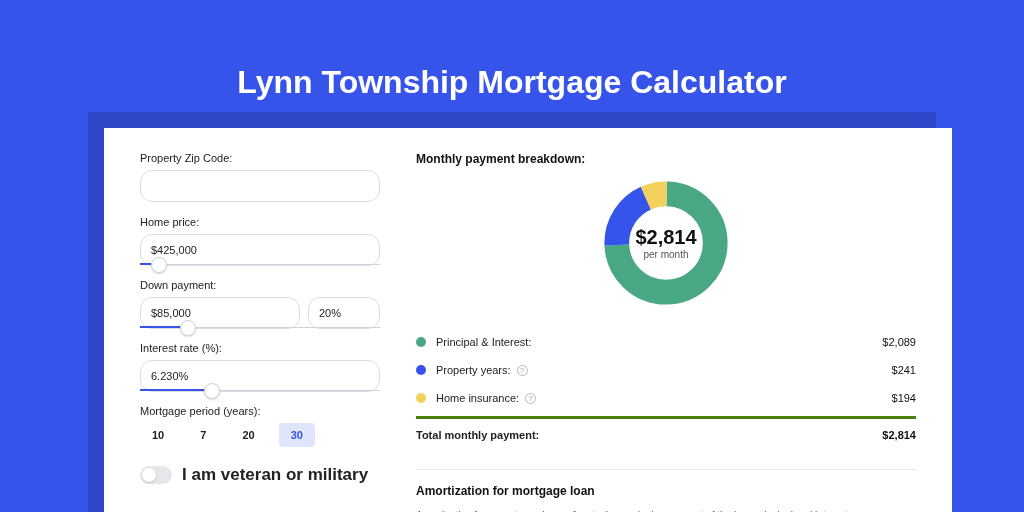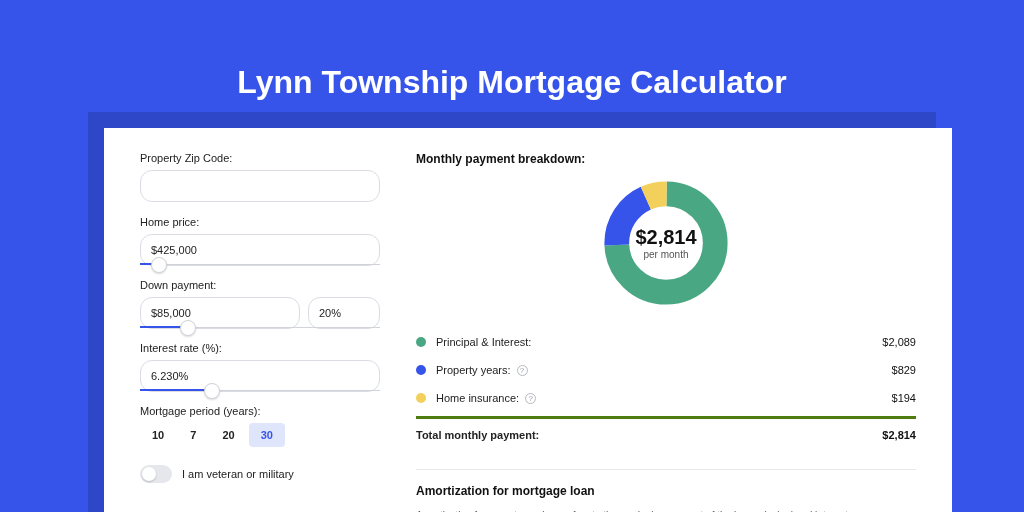--- a/index.html
+++ b/index.html
@@ -73,21 +73,21 @@
   position: absolute;
   top: -7px;
   width: 16px;
   height: 16px;
   border-radius: 50%;
   background: #fff;
   border: 1px solid #d0d3d8;
   box-shadow: 0 1px 2px rgba(0,0,0,0.15);
   margin-left: -8px;
 }
-.periods { display: flex; gap: 2px; }
+.periods { display: flex; gap: 12px; }
 .period {
   padding: 6px 12px;
   font-size: 11px;
   font-weight: 600;
   color: #222;
   border-radius: 4px;
   cursor: pointer;
 }
 .period.active {
   background: #dfe5fb;
@@ -105,21 +105,21 @@
 .toggle-knob {
   position: absolute;
   top: 2px;
   left: 2px;
   width: 14px;
   height: 14px;
   border-radius: 50%;
   background: #fff;
   box-shadow: 0 1px 2px rgba(0,0,0,0.2);
 }
-.toggle-label { font-size: 11px; color: #222; }
+.toggle-label { font-size: 17px; color: #222; font-weight: bold; }
 .section-title {
   font-size: 12px;
   font-weight: 700;
   color: #111;
   margin-bottom: 12px;
 }
 .donut-wrap { display: flex; justify-content: center; margin: 8px 0 20px; position: relative; }
 .donut-center {
   position: absolute;
   top: 50%;
@@ -261,21 +261,21 @@
       <ul class="legend">
         <li>
           <span class="swatch green"></span>
           <span class="leg-label">Principal &amp; Interest:</span>
           <span class="leg-val">$2,089</span>
         </li>
         <li>
           <span class="swatch blue"></span>
           <span class="leg-label">Property years:</span>
           <span class="info-icon">?</span>
-          <span class="leg-val">$829</span>
+          <span class="leg-val">$241</span>
         </li>
         <li>
           <span class="swatch yellow"></span>
           <span class="leg-label">Home insurance:</span>
           <span class="info-icon">?</span>
           <span class="leg-val">$194</span>
         </li>
         <li class="total">
           <span class="leg-label">Total monthly payment:</span>
           <span class="leg-val">$2,814</span>

